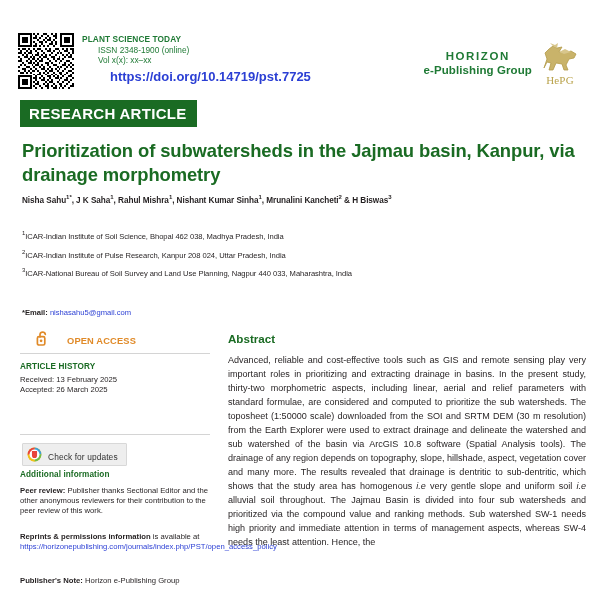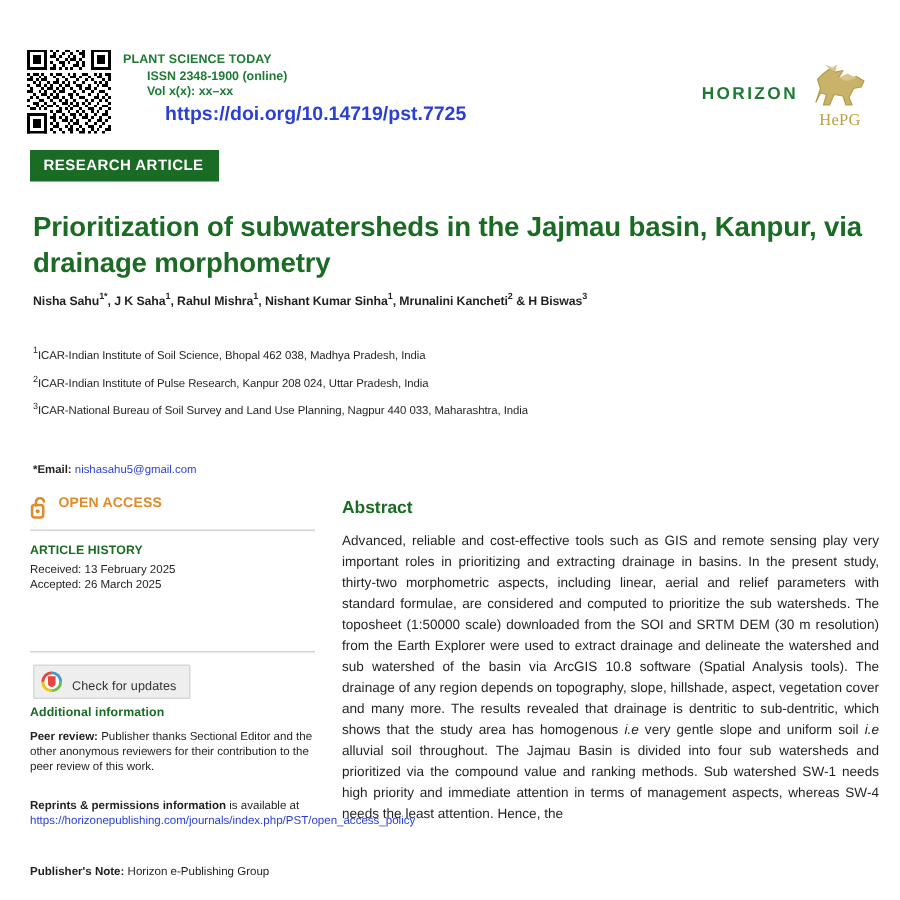--- a/index.html
+++ b/index.html
@@ -50,21 +50,21 @@
     line-height: 1.28;
   }
   .journal-title {
     font-size: 8.3px;
     font-weight: bold;
     color: #1f7a35;
     letter-spacing: 0.1px;
   }
   .journal-issn, .journal-vol {
     font-size: 8.3px;
-    font-weight: bold;
+    font-weight: normal;
     color: #1f7a35;
     padding-left: 16px;
   }
   .journal-doi {
     font-size: 13px;
     font-weight: bold;
     color: #2b3fd4;
     text-decoration: none;
     margin-left: 28px;
   }
@@ -108,21 +108,21 @@
     letter-spacing: 0.2px;
   }
 
   
   .banner {
     position: absolute;
     left: 20px;
     top: 100px;
     background: #1a6b23;
     color: #ffffff;
-    font-size: 10px;
+    font-size: 15px;
     font-weight: bold;
     letter-spacing: 0.3px;
     padding: 5px 10px 5px 9px;
   }
 
   
   .title {
     position: absolute;
     left: 22px;
     top: 127px;
@@ -175,25 +175,25 @@
   }
   .email a {
     color: #2b3fd4;
     font-weight: normal;
     text-decoration: none;
   }
 
   
   .open-access {
     position: absolute;
-    left: 20px;
+    left: 36px;
     top: 330px;
     display: flex;
-    align-items: flex-start;
-    gap: 6px;
+    align-items: flex-end;
+    gap: 18px;
   }
   .oa-label {
     font-size: 9.3px;
     font-weight: bold;
     color: #e08a28;
     letter-spacing: 0.15px;
   }
 
   .rule {
     position: absolute;
@@ -519,20 +519,21 @@
         <div class="journal-title">PLANT SCIENCE TODAY</div>
         <div class="journal-issn">ISSN 2348-1900 (online)</div>
         <div class="journal-vol">Vol x(x): xx–xx</div>
         <a class="journal-doi" href="#">https://doi.org/10.14719/pst.7725</a>
       </div>
     </div>
 
     <div class="masthead-right">
       <div class="horizon-text">
         <div class="horizon-1">HORIZON</div>
+        <div class="horizon-2">e-Publishing Group</div>
       </div>
       <div class="pegasus-wrap">
         <svg width="44" height="34" viewBox="0 0 44 34">
           <path d="M6 27 L9 18 L7 12 L11 8 L15 5 L19 7 L24 6 L21 11 L26 12 L33 10 L38 13 L36 17 L31 18 L28 24 L30 29 L26 29 L24 23 L18 22 L15 29 L11 29 L13 22 L9 21 Z" fill="#c9b36a" stroke="#b39b49" stroke-width="0.8" stroke-linejoin="round"></path>
           <path d="M15 5 L12 2 L17 4 L20 2 L19 7 Z" fill="#d8c68c"></path>
           <path d="M21 11 L27 8 L33 11 L26 13 Z" fill="#d8c68c"></path>
         </svg>
         <div class="hepg-label">HePG</div>
       </div>
     </div>

